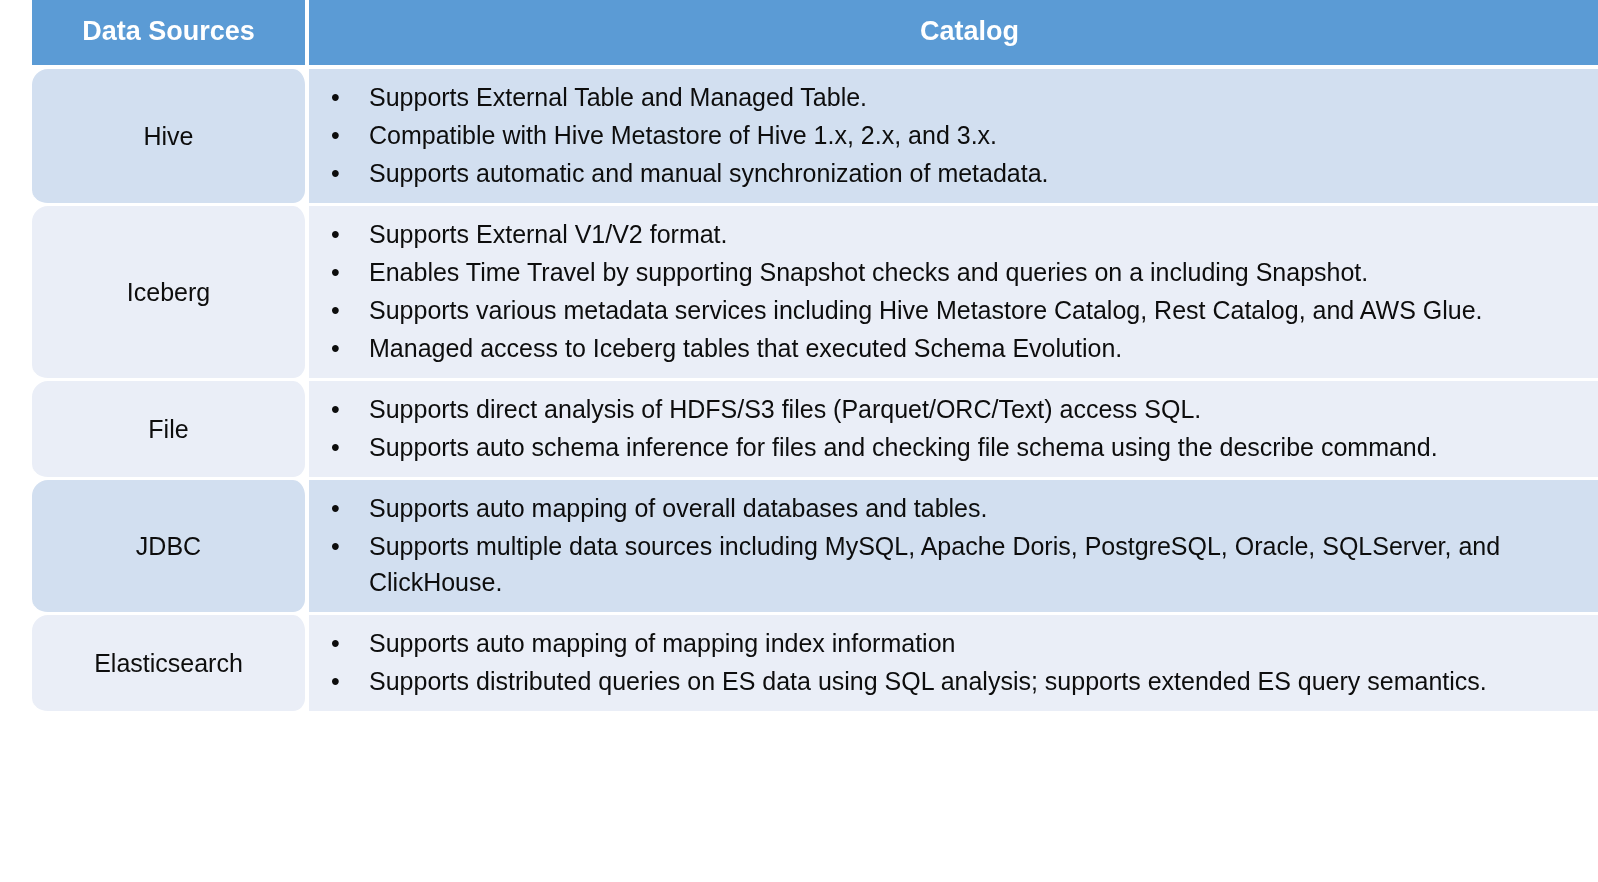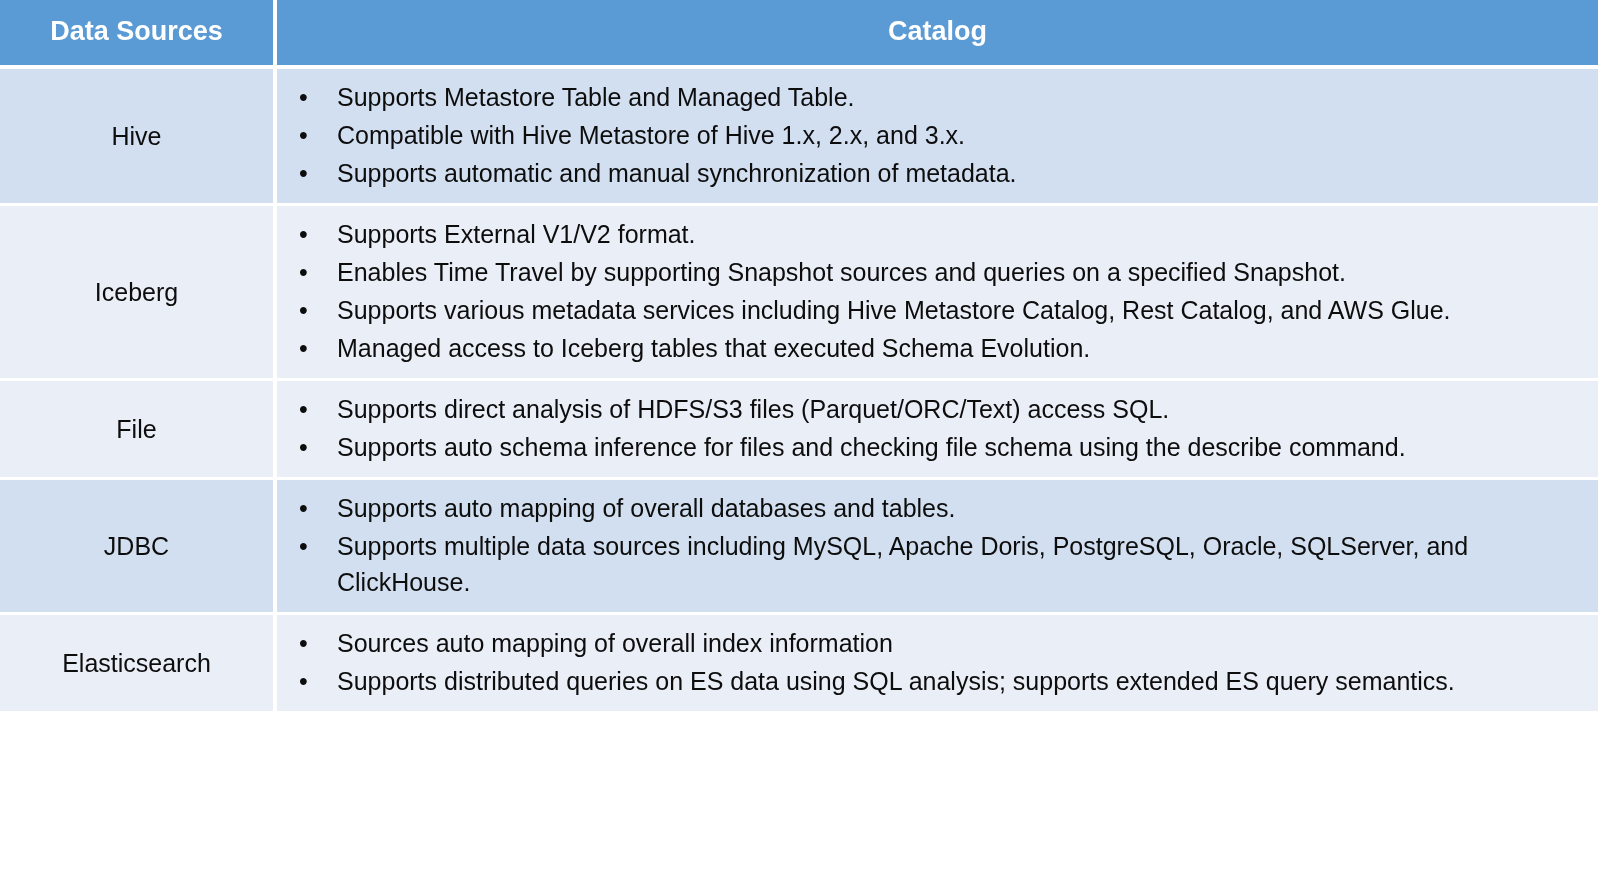--- a/index.html
+++ b/index.html
@@ -8,20 +8,21 @@
     background: #ffffff;
   }
   body {
     width: 1598px;
     height: 882px;
     font-family: "Liberation Sans", sans-serif;
     overflow: hidden;
   }
   .table-wrap {
     width: 1498px;
+    margin-left: 32px;
   }
   table.data-table {
     border-collapse: separate;
     border-spacing: 0;
     width: 1598px;
     table-layout: fixed;
   }
   table.data-table col.col-source { width: 277px; }
   table.data-table col.col-features { width: 1321px; }
 
@@ -41,20 +42,21 @@
   tbody td {
     vertical-align: middle;
     font-size: 25px;
     color: #0d0d0d;
     border-bottom: 3px solid #ffffff;
   }
   tbody td.cell-source {
     text-align: center;
     border-right: 4px solid #ffffff;
     padding: 6px 8px;
+    border-radius: 16px;
   }
   tbody td.cell-features {
     padding: 10px 14px 12px 14px;
   }
   tbody tr.row-dark td { background: #d2dff0; }
   tbody tr.row-light td { background: #eaeef7; }
 
   ul.feature-list {
     list-style: none;
     margin: 0;
@@ -88,32 +90,32 @@
       <tr>
         <th class="th-source">Data Sources</th>
         <th class="th-features">Catalog</th>
       </tr>
     </thead>
     <tbody id="table-body">
         <tr class="row-dark">
           <td class="cell-source">Hive</td>
           <td class="cell-features">
             <ul class="feature-list">
-              <li><span class="bullet-dot">•</span><span>Supports Metastore Table and Managed Table.</span></li>
+              <li><span class="bullet-dot">•</span><span>Supports External Table and Managed Table.</span></li>
               <li><span class="bullet-dot">•</span><span>Compatible with Hive Metastore of Hive 1.x, 2.x, and 3.x.</span></li>
               <li><span class="bullet-dot">•</span><span>Supports automatic and manual synchronization of metadata.</span></li>
             </ul>
           </td>
         </tr>
         <tr class="row-light">
           <td class="cell-source">Iceberg</td>
           <td class="cell-features">
             <ul class="feature-list">
               <li><span class="bullet-dot">•</span><span>Supports External V1/V2 format.</span></li>
-              <li><span class="bullet-dot">•</span><span>Enables Time Travel by supporting Snapshot sources and queries on a specified Snapshot.</span></li>
+              <li><span class="bullet-dot">•</span><span>Enables Time Travel by supporting Snapshot checks and queries on a including Snapshot.</span></li>
               <li><span class="bullet-dot">•</span><span>Supports various metadata services including Hive Metastore Catalog, Rest Catalog, and AWS Glue.</span></li>
               <li><span class="bullet-dot">•</span><span>Managed access to Iceberg tables that executed Schema Evolution.</span></li>
             </ul>
           </td>
         </tr>
         <tr class="row-light">
           <td class="cell-source">File</td>
           <td class="cell-features">
             <ul class="feature-list">
               <li><span class="bullet-dot">•</span><span>Supports direct analysis of HDFS/S3 files (Parquet/ORC/Text) access SQL.</span></li>
@@ -127,20 +129,20 @@
             <ul class="feature-list">
               <li><span class="bullet-dot">•</span><span>Supports auto mapping of overall databases and tables.</span></li>
               <li><span class="bullet-dot">•</span><span>Supports multiple data sources including MySQL, Apache Doris, PostgreSQL, Oracle, SQLServer, and ClickHouse.</span></li>
             </ul>
           </td>
         </tr>
         <tr class="row-light">
           <td class="cell-source">Elasticsearch</td>
           <td class="cell-features">
             <ul class="feature-list">
-              <li><span class="bullet-dot">•</span><span>Sources auto mapping of overall index information</span></li>
+              <li><span class="bullet-dot">•</span><span>Supports auto mapping of mapping index information</span></li>
               <li><span class="bullet-dot">•</span><span>Supports distributed queries on ES data using SQL analysis; supports extended ES query semantics.</span></li>
             </ul>
           </td>
         </tr>
       </tbody>
   </table>
 </div>
 
 </body></html>

